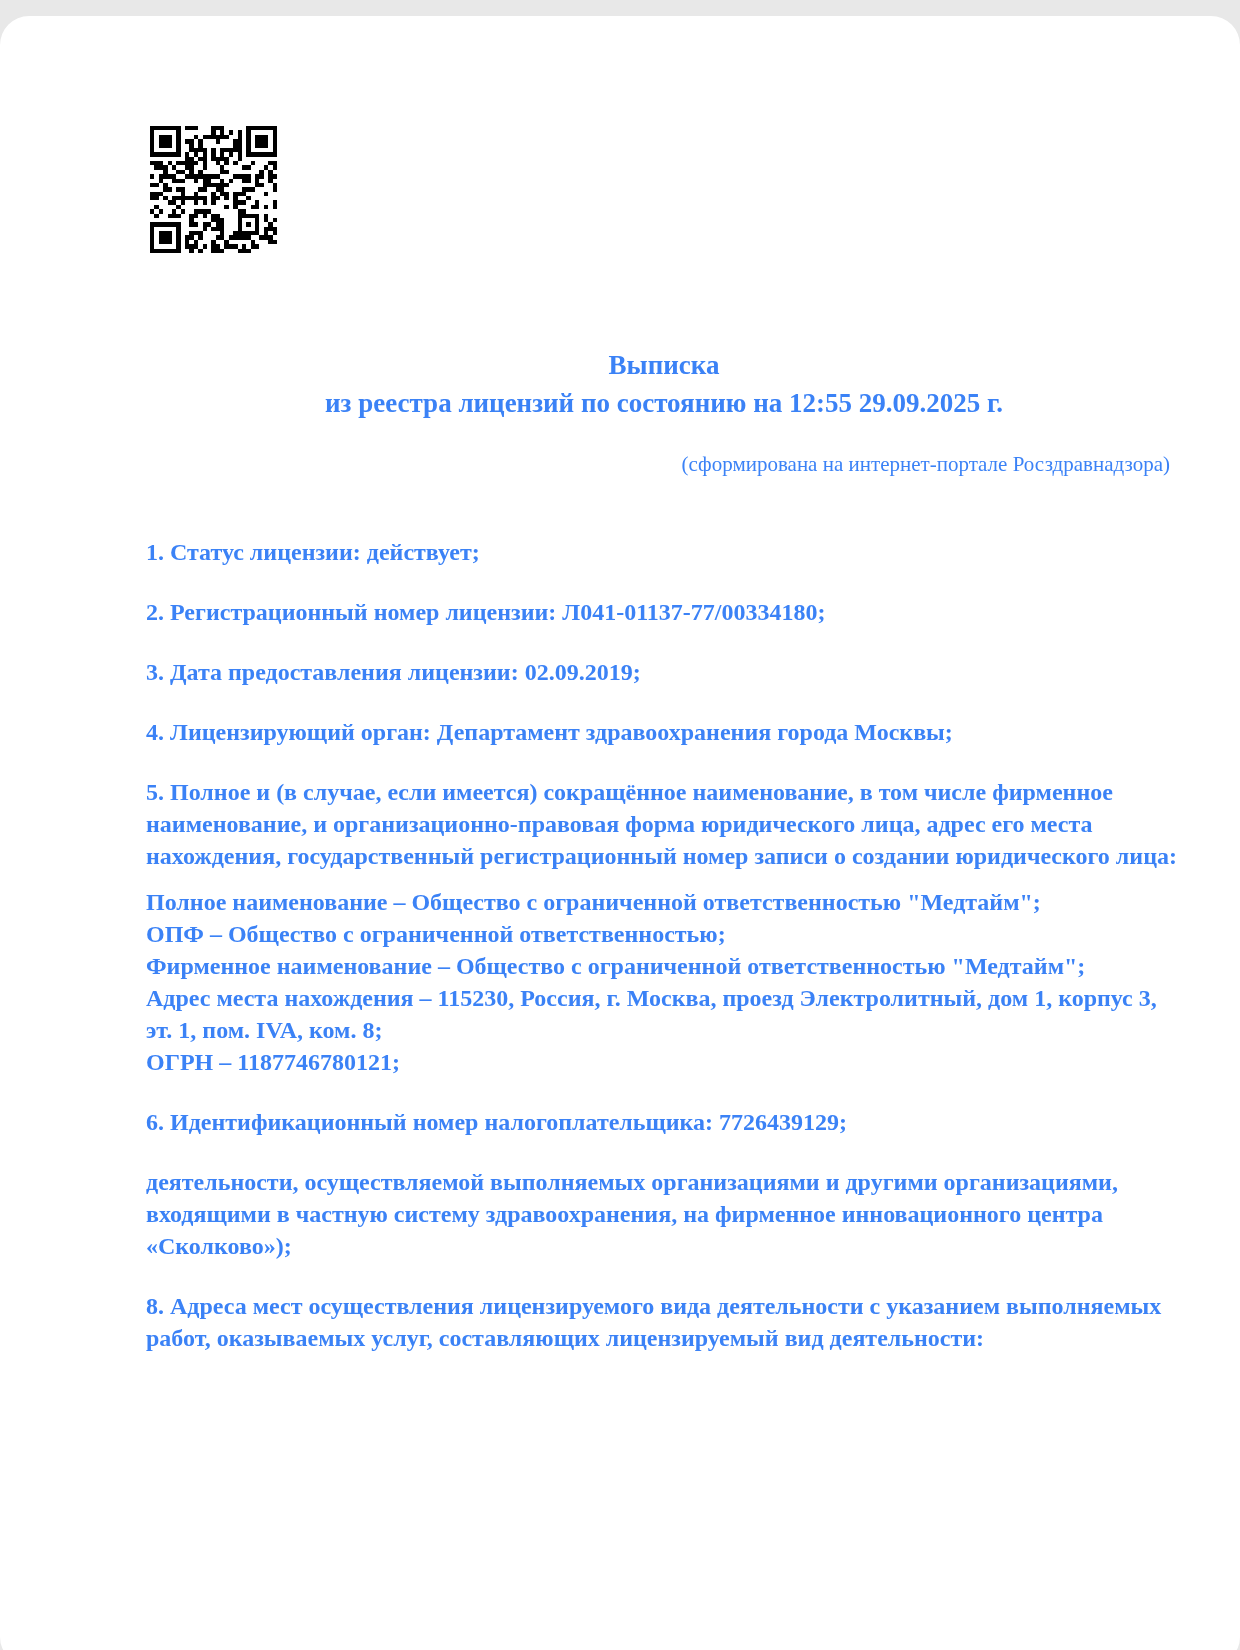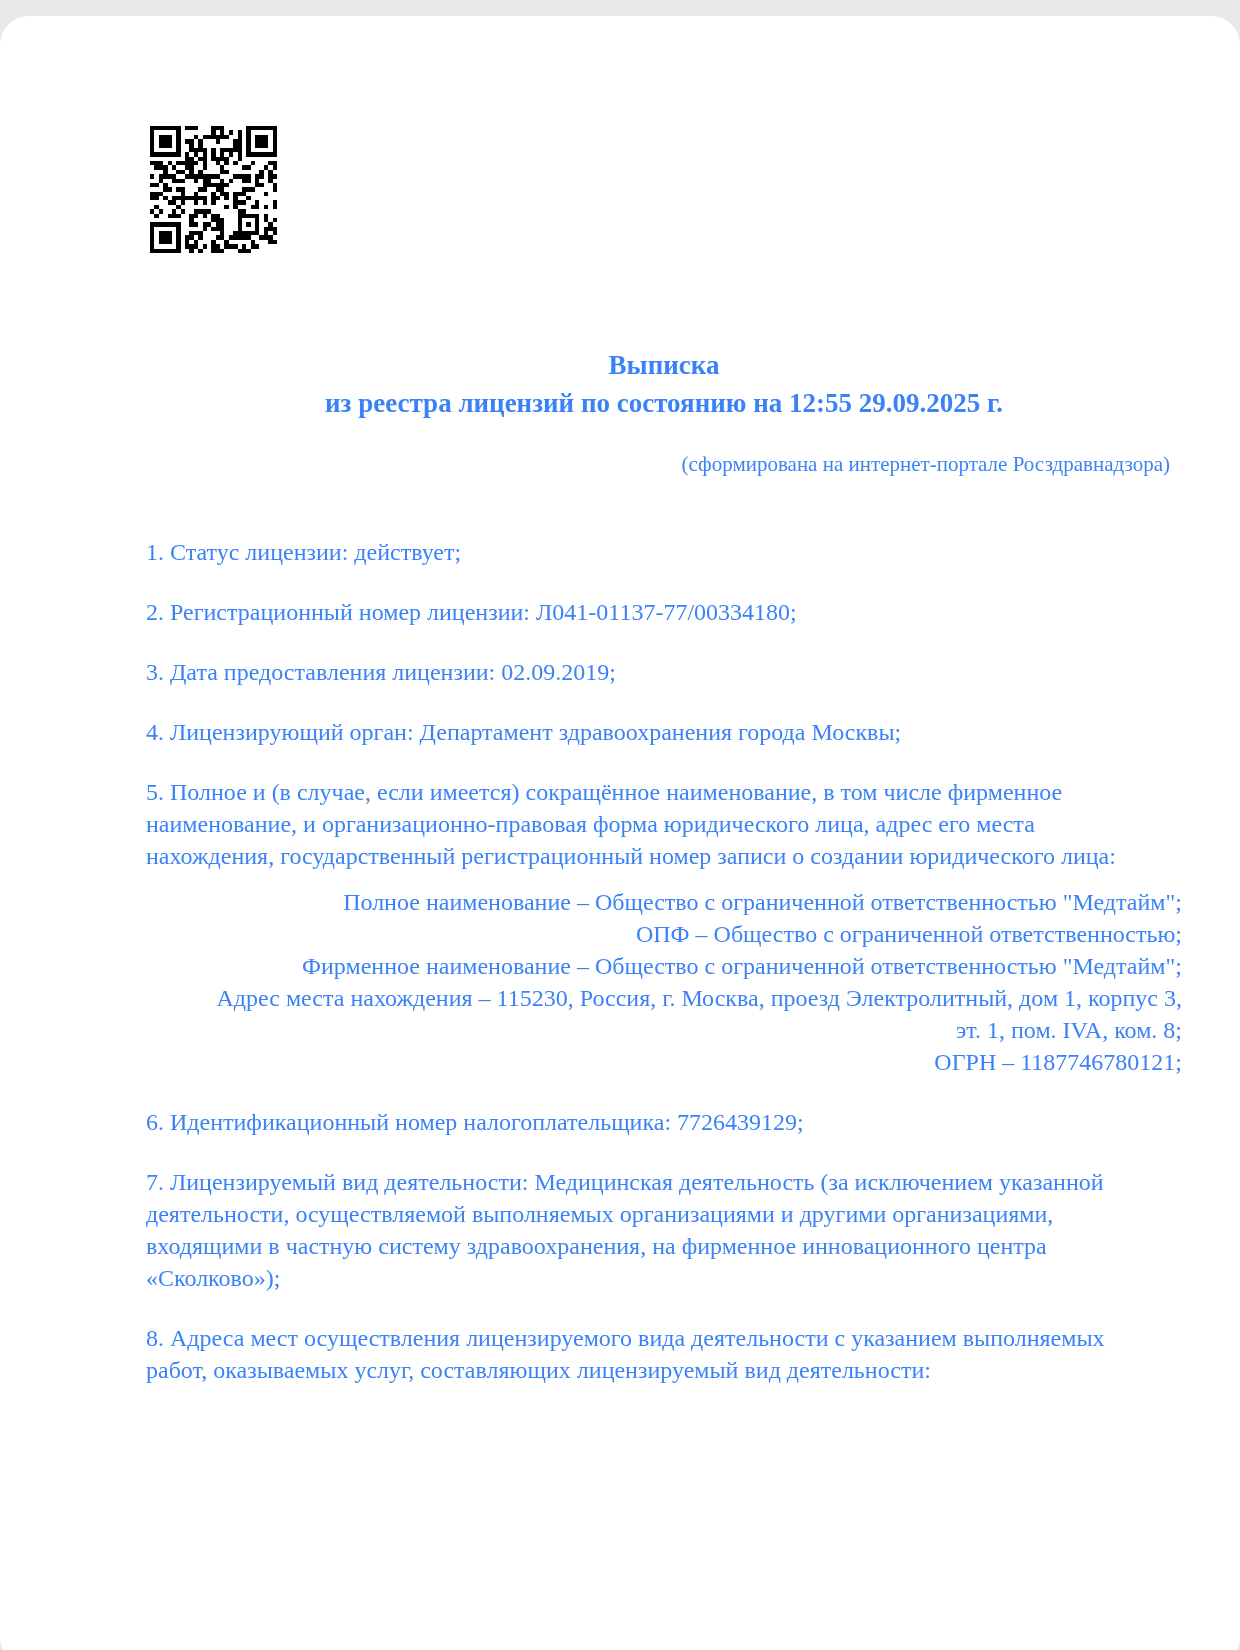--- a/index.html
+++ b/index.html
@@ -23,22 +23,22 @@
     white-space:nowrap;
   }
   .subtitle{
     position:absolute;left:134px;top:435px;width:1036px;
     text-align:right;font-size:21px;line-height:26px;white-space:nowrap;
   }
   .doc-body{
     position:absolute;left:146px;top:520px;width:1036px;
     font-size:24px;
   }
-  .para{margin:0 0 28px 0;}
-  .para.tight{margin-top:-14px;text-align:right;}
+  .para{margin:0 0 28px 0;font-weight:bold;}
+  .para.tight{margin-top:-14px;}
   .tline{line-height:32px;white-space:nowrap;}
 </style>
 </head>
 <body>
 
 <div class="page">
 
   <div class="qr" id="qr-box">
       <svg viewBox="0 0 29 29" shape-rendering="crispEdges">
         <rect x="0" y="0" width="1" height="1" fill="#000000"></rect>
@@ -473,21 +473,20 @@
         <div class="tline">ОПФ – Общество с ограниченной ответственностью;</div>
         <div class="tline">Фирменное наименование – Общество с ограниченной ответственностью "Медтайм";</div>
         <div class="tline">Адрес места нахождения – 115230, Россия, г. Москва, проезд Электролитный, дом 1, корпус 3,</div>
         <div class="tline">эт. 1, пом. IVA, ком. 8;</div>
         <div class="tline">ОГРН – 1187746780121;</div>
       </div>
       <div class="para">
         <div class="tline">6. Идентификационный номер налогоплательщика: 7726439129;</div>
       </div>
       <div class="para">
-        <div class="tline">7. Лицензируемый вид деятельности: Медицинская деятельность (за исключением указанной</div>
         <div class="tline">деятельности, осуществляемой выполняемых организациями и другими организациями,</div>
         <div class="tline">входящими в частную систему здравоохранения, на фирменное инновационного центра</div>
         <div class="tline">«Сколково»);</div>
       </div>
       <div class="para">
         <div class="tline">8. Адреса мест осуществления лицензируемого вида деятельности с указанием выполняемых</div>
         <div class="tline">работ, оказываемых услуг, составляющих лицензируемый вид деятельности:</div>
       </div>
     </div>
 

